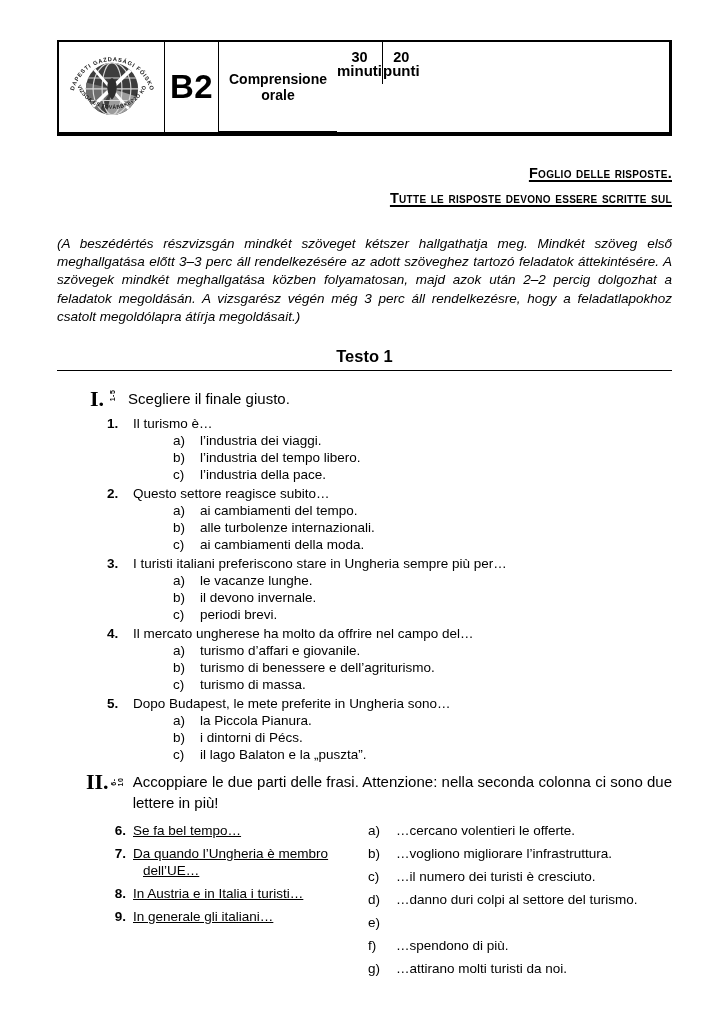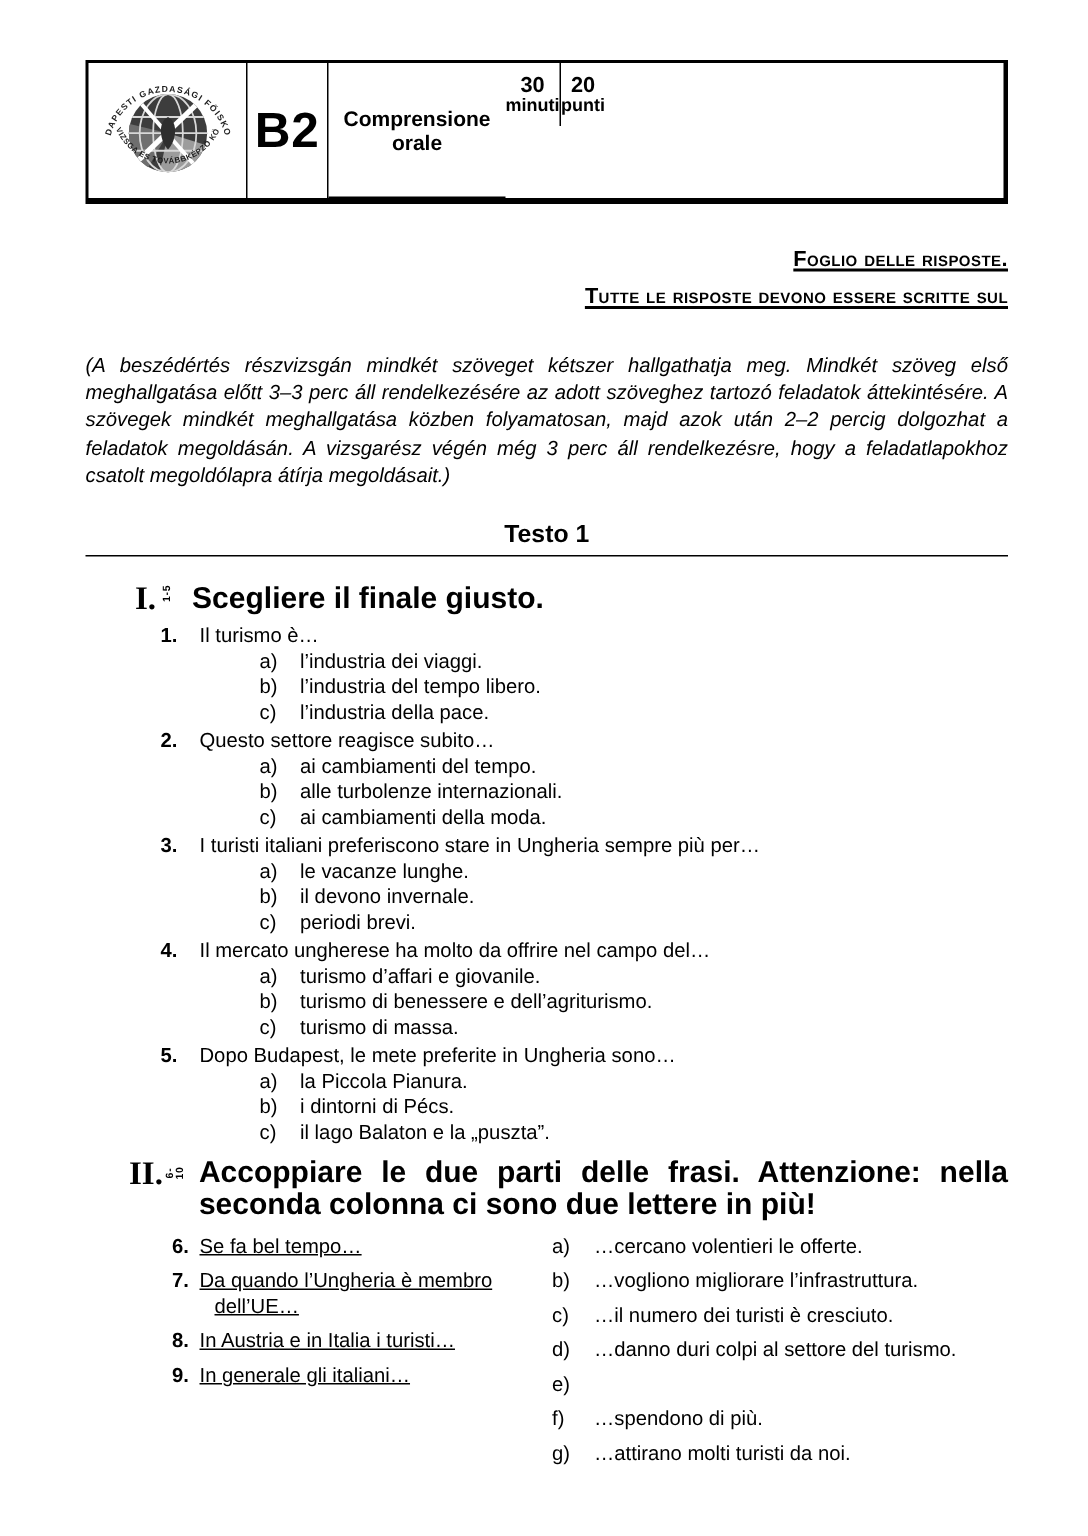--- a/index.html
+++ b/index.html
@@ -21,39 +21,39 @@
   .mid-org { height: 23px; border-bottom: 1px solid #000; font-weight: bold; font-size: 15px; padding: 3px 0 0 8px; }
   .mid-title { flex: 1; border-bottom: 1px solid #000; display: flex; align-items: center; justify-content: center; font-weight: bold; font-size: 20px; letter-spacing: 0.2px; }
   .mid-variant { height: 24px; display: flex; align-items: center; justify-content: flex-end; padding-right: 8px; font-weight: bold; font-size: 14px; }
   .b2-cell { width: 54px; border-right: 1px solid #000; display: flex; align-items: center; justify-content: center; font-weight: bold; font-size: 33px; letter-spacing: 0.5px; }
   .right-cell { width: 128px; display: flex; flex-direction: row; }
   .skill-cell { flex: 1; border-bottom: 1px solid #000; display: flex; align-items: center; justify-content: center; text-align: center; font-weight: bold; font-size: 14px; line-height: 16px; padding: 2px 10px; }
   .score-row { height: 42px; display: flex; }
   .score-box { flex: 1; display: flex; flex-direction: column; align-items: center; justify-content: center; line-height: 13px; padding-top: 2px; }
   .score-box.first { border-right: 1px solid #000; }
   .score-val { font-weight: bold; font-size: 14.5px; }
-  .score-unit { font-weight: bold; font-size: 12px; }
+  .score-unit { font-weight: bold; font-size: 15px; }
 
   
   .notice { margin-top: 25px; text-align: right; font-weight: bold; font-size: 14.5px; font-variant: small-caps; line-height: 25px; }
   .notice div { text-decoration: underline; text-decoration-thickness: 1.5px; text-underline-offset: 2px; letter-spacing: 0.3px; }
 
   
   .hu { margin-top: 24px; font-style: italic; font-size: 13.5px; line-height: 18.2px; text-align: justify; }
 
   
   .testo { margin-top: 7px; text-align: center; font-weight: bold; font-size: 16.5px; padding: 14px 0 4px 0; border-bottom: 1.5px solid #000; }
 
   .intro { margin-top: 12px; font-weight: bold; font-size: 13.5px; }
 
   
   .sec-head { display: flex; align-items: flex-start; margin-top: 17px; margin-left: 33px; }
   .sec-num { font-family: "Liberation Serif", serif; font-weight: bold; font-size: 22px; line-height: 22px; }
   .sec-range { display: inline-block; transform: rotate(-90deg); font-size: 7px; font-weight: bold; width: 14px; margin: 4px 2px 0 1px; text-align: center; letter-spacing: 0.5px; flex: none; }
-  .sec-title { font-weight: bold; font-size: 20px; line-height: 20.5px; padding-top: 1px; }
+  .sec-title { font-weight: normal; font-size: 15px; line-height: 20.5px; padding-top: 1px; }
   .sec-title.justify { text-align: justify; }
 
   
   .questions { margin-top: 5px; margin-left: 50px; }
   .q { display: flex; margin-bottom: 2px; font-size: 13.5px; line-height: 17px; }
   .q-num { width: 26px; font-weight: bold; flex: none; }
   .q-body { flex: 1; }
   .opt { display: flex; margin-left: 40px; }
   .opt-letter { width: 27px; flex: none; }
 

